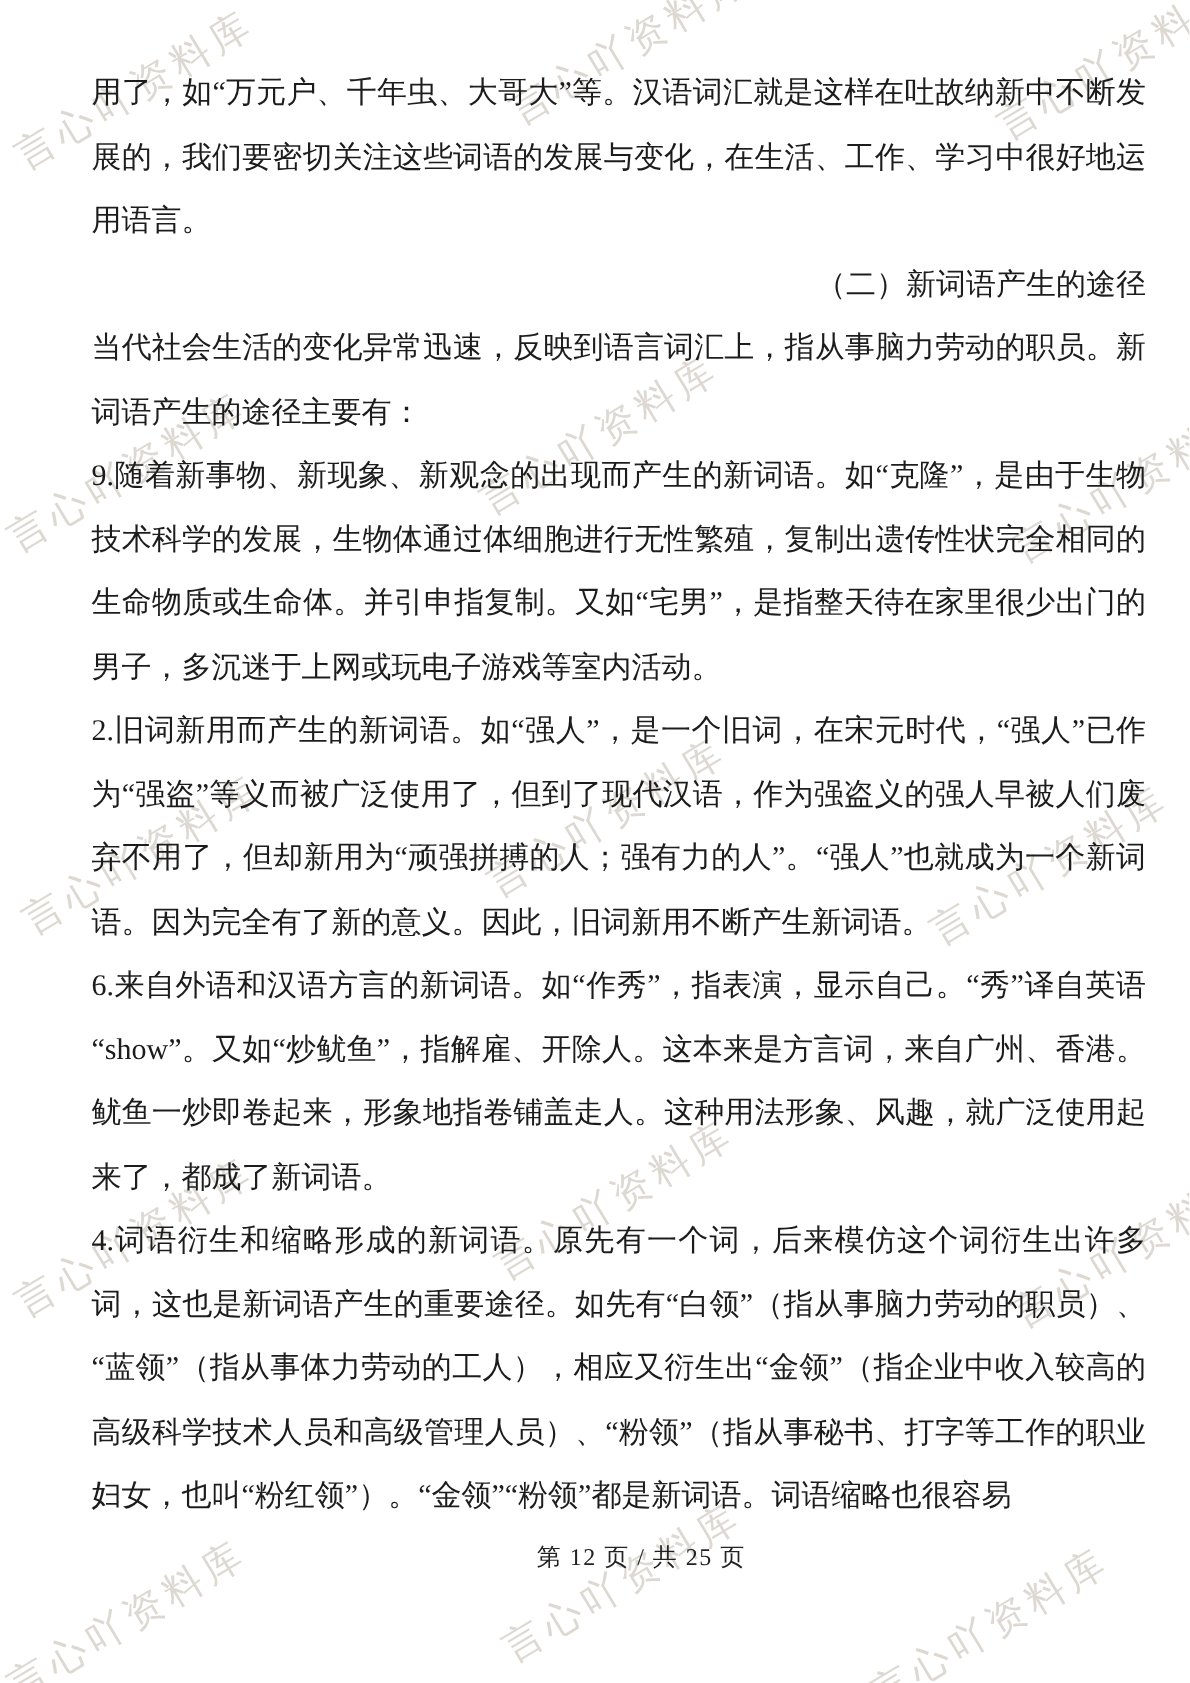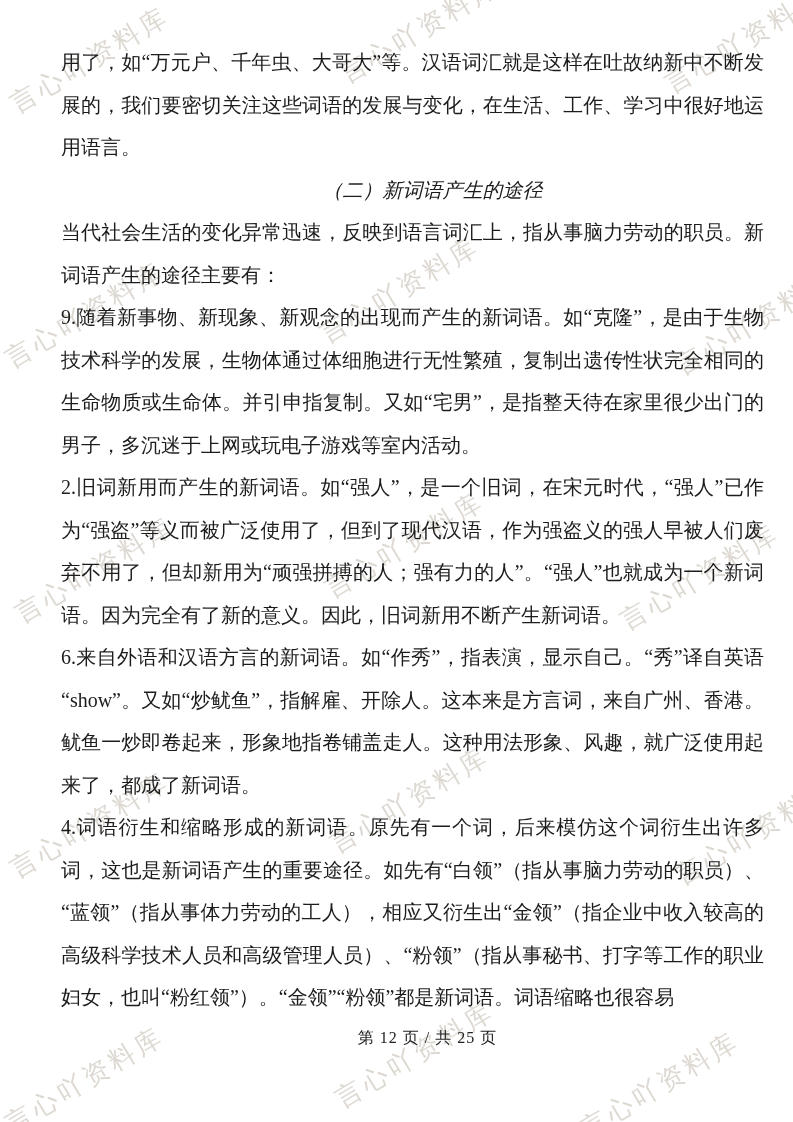--- a/index.html
+++ b/index.html
@@ -40,22 +40,21 @@
   .para {
     margin: 0;
     font-size: 20px;
     line-height: 42.5px;
     text-align: justify;
     text-justify: inter-ideograph;
     word-break: break-all;
   }
   .heading {
     text-indent: 2em;
-    text-align: center;
-    font-style: italic;
+    text-align: right;
   }
   .page-footer {
     position: absolute;
     left: 0;
     top: 1028px;
     width: 100%;
     z-index: 1;
     text-align: center;
     font-size: 16px;
     letter-spacing: 1px;

